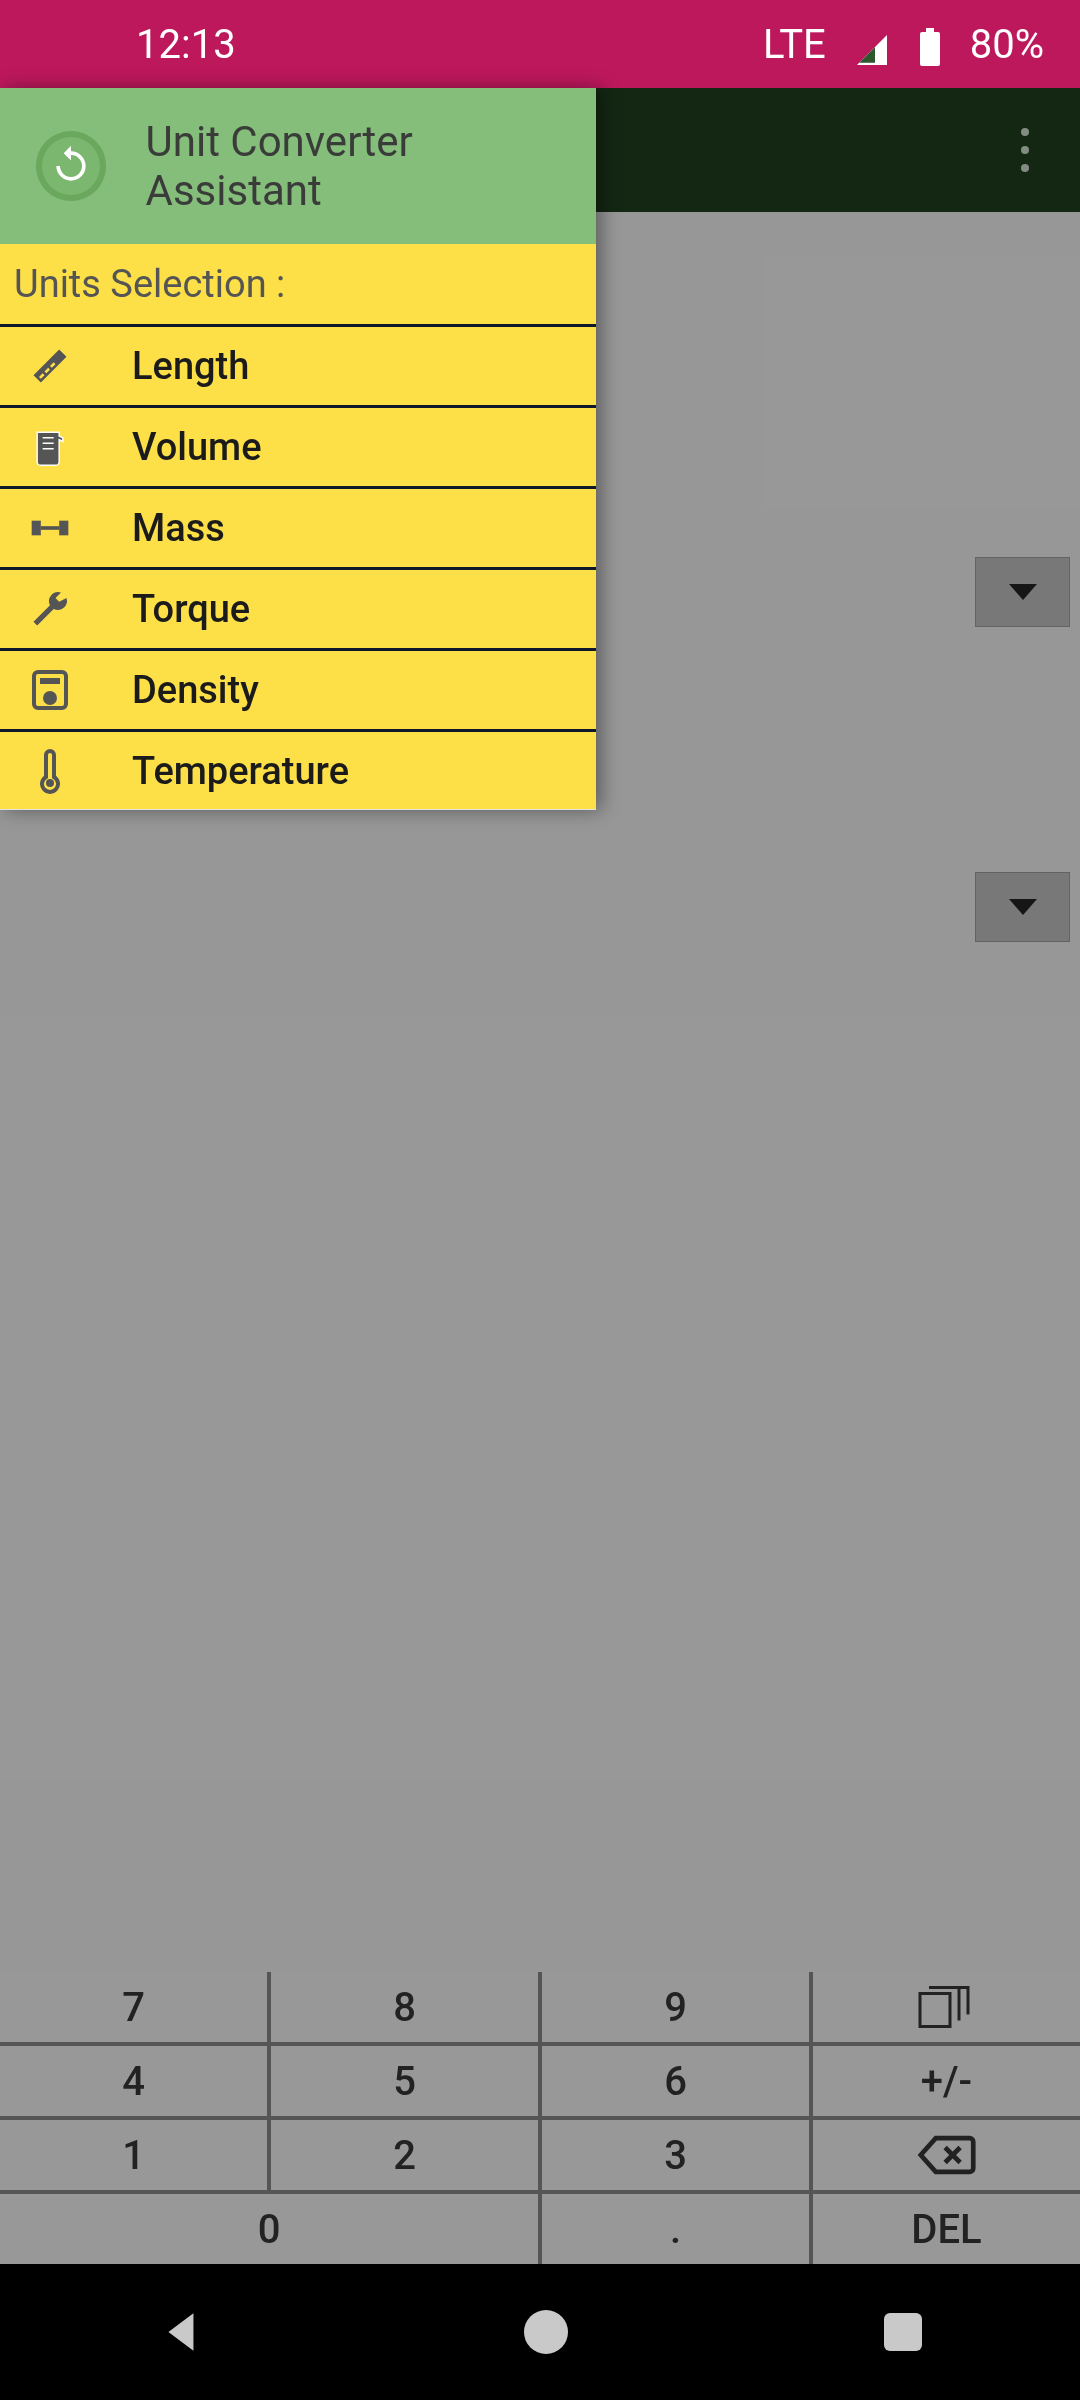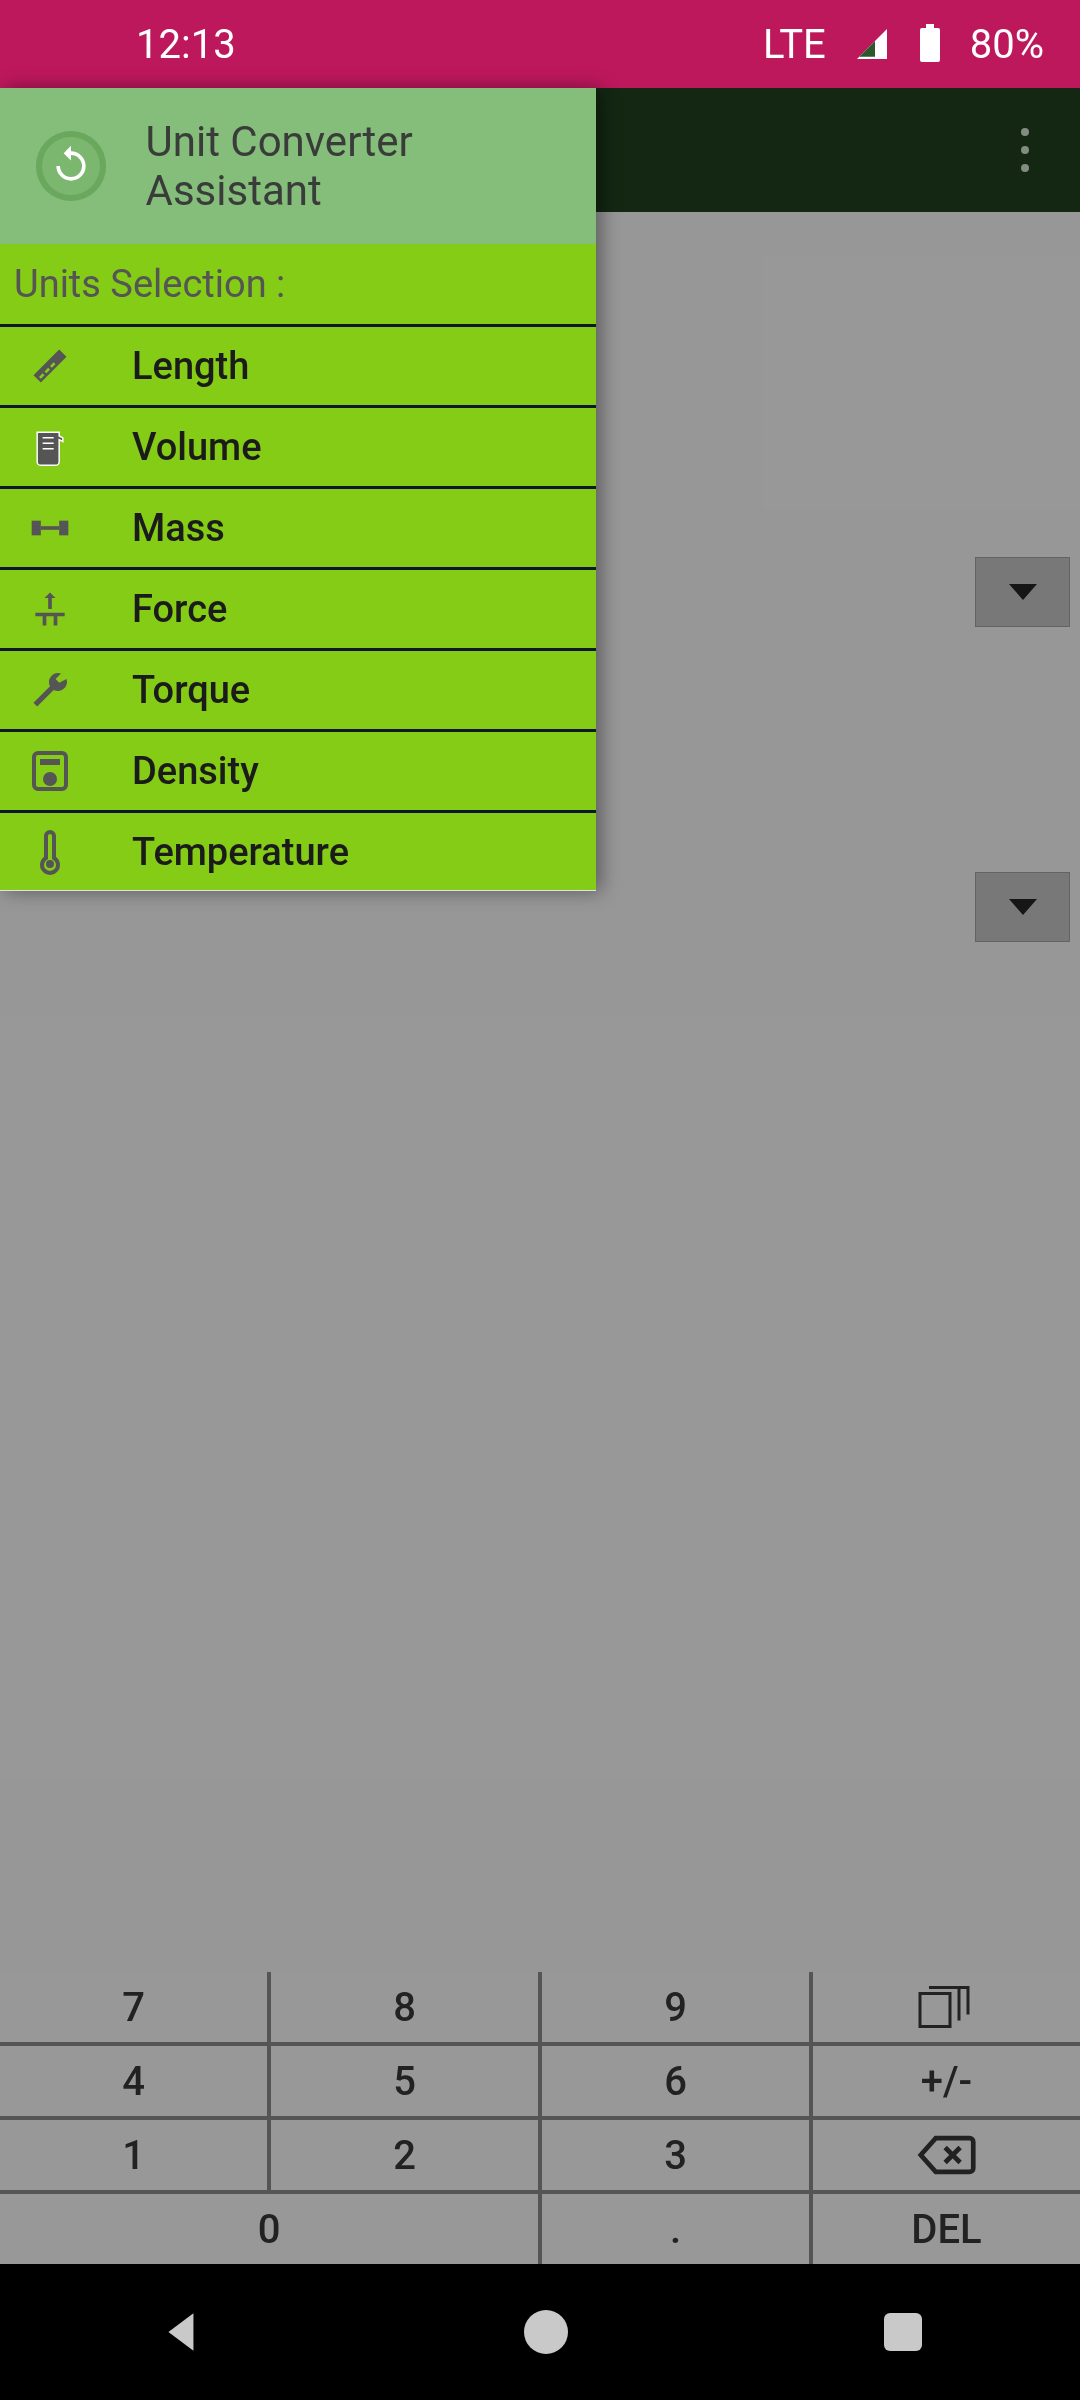--- a/index.html
+++ b/index.html
@@ -2,39 +2,39 @@
 <html><head>
 <meta charset="utf-8">
 <style>
 *{margin:0;padding:0;box-sizing:border-box;font-family:Roboto,Arial,sans-serif}
 body{width:1080px;height:2400px;background:#fff;position:relative;overflow:hidden}
 
 
 .status{height:88px;background:#be185d;color:#fff;display:flex;align-items:center;padding:0 36px;font-size:40px;font-weight:400}
 .status .time{flex:0 0 auto;margin-left:100px}
 .status .spacer{flex:1}
-.status .ind{display:flex;align-items:center;gap:28px}
+.status .ind{display:flex;align-items:flex-end;gap:28px}
 
 
 .appbar{height:124px;background:#1e3d1e;display:flex;align-items:center;justify-content:flex-end;padding-right:50px}
 .overflow{width:10px;display:flex;flex-direction:column;gap:10px;align-items:center}
 .overflow span{width:8px;height:8px;border-radius:50%;background:#c8d8c8}
 
 
 .backdrop{position:absolute;top:88px;left:0;right:0;bottom:0;background:rgba(0,0,0,.35)}
 
 
 .underlay{position:absolute;top:212px;left:0;right:0;bottom:0;background:#e9e9e9}
 .dropdown{position:absolute;right:10px;height:70px;width:95px;background:#b8b8b8;border:1px solid #999;display:flex;align-items:center;justify-content:center}
 .dropdown .tri{width:0;height:0;border-left:14px solid transparent;border-right:14px solid transparent;border-top:16px solid #222}
 .drop1{top:345px}
 .drop2{top:660px}
 
 
-.drawer{position:absolute;top:88px;left:0;width:596px;background:#84cc16;box-shadow:5px 0 18px rgba(0,0,0,.4)}
+.drawer{position:absolute;top:88px;left:0;width:596px;background:#fde047;box-shadow:5px 0 18px rgba(0,0,0,.4)}
 .drawer-head{height:156px;background:#85bd7a;display:flex;align-items:center;padding-left:36px;gap:40px}
 .logo{width:70px;height:70px;border-radius:50%;background:#7cb76f;display:flex;align-items:center;justify-content:center;box-shadow:0 0 0 6px #6aa85d inset}
 .logo svg{width:44px;height:44px}
 .app-title{color:#3a3c3a;font-size:42px;font-weight:400}
 .sec-label{padding:18px 14px;color:#555;font-size:38px}
 .units{list-style:none}
 .units li{height:81px;border-top:3px solid #0f172a;display:flex;align-items:center;padding-left:26px;gap:58px}
 .units li:last-child{border-bottom:1px solid #e2e2e2}
 .units li .ico{width:48px;height:48px;display:flex;align-items:center;justify-content:center;color:#555}
 .units li .lbl{font-size:38px;color:#1b1b1b;font-weight:500}
@@ -125,28 +125,20 @@
             <rect x="2" y="8" width="5" height="8" fill="#555"></rect>
             <rect x="17" y="8" width="5" height="8" fill="#555"></rect>
             <rect x="7" y="11" width="10" height="2" fill="#555"></rect>
           </svg>
         </span>
       <span class="lbl">Mass</span>
     </li>
     <li>
       <span class="ico">
           <svg width="44" height="44" viewBox="0 0 24 24">
-            <path fill="#555" d="M11 12h2v-7h-2zM12 3l-3 3h6zM4 14h16v2H4zM8 16v5h2v-5zM14 16v5h2v-5z"></path>
-          </svg>
-        </span>
-      <span class="lbl">Force</span>
-    </li>
-    <li>
-      <span class="ico">
-          <svg width="44" height="44" viewBox="0 0 24 24">
             <path fill="#555" d="M21 6a5 5 0 0 1-7 6L5 21l-2-2 9-9a5 5 0 0 1 6-7l-3 3 2 2z"></path>
           </svg>
         </span>
       <span class="lbl">Torque</span>
     </li>
     <li>
       <span class="ico">
           <svg width="40" height="44" viewBox="0 0 20 22">
             <rect x="2" y="2" width="16" height="18" rx="2" fill="none" stroke="#555" stroke-width="2"></rect>
             <rect x="5" y="5" width="10" height="3" fill="#555"></rect>

